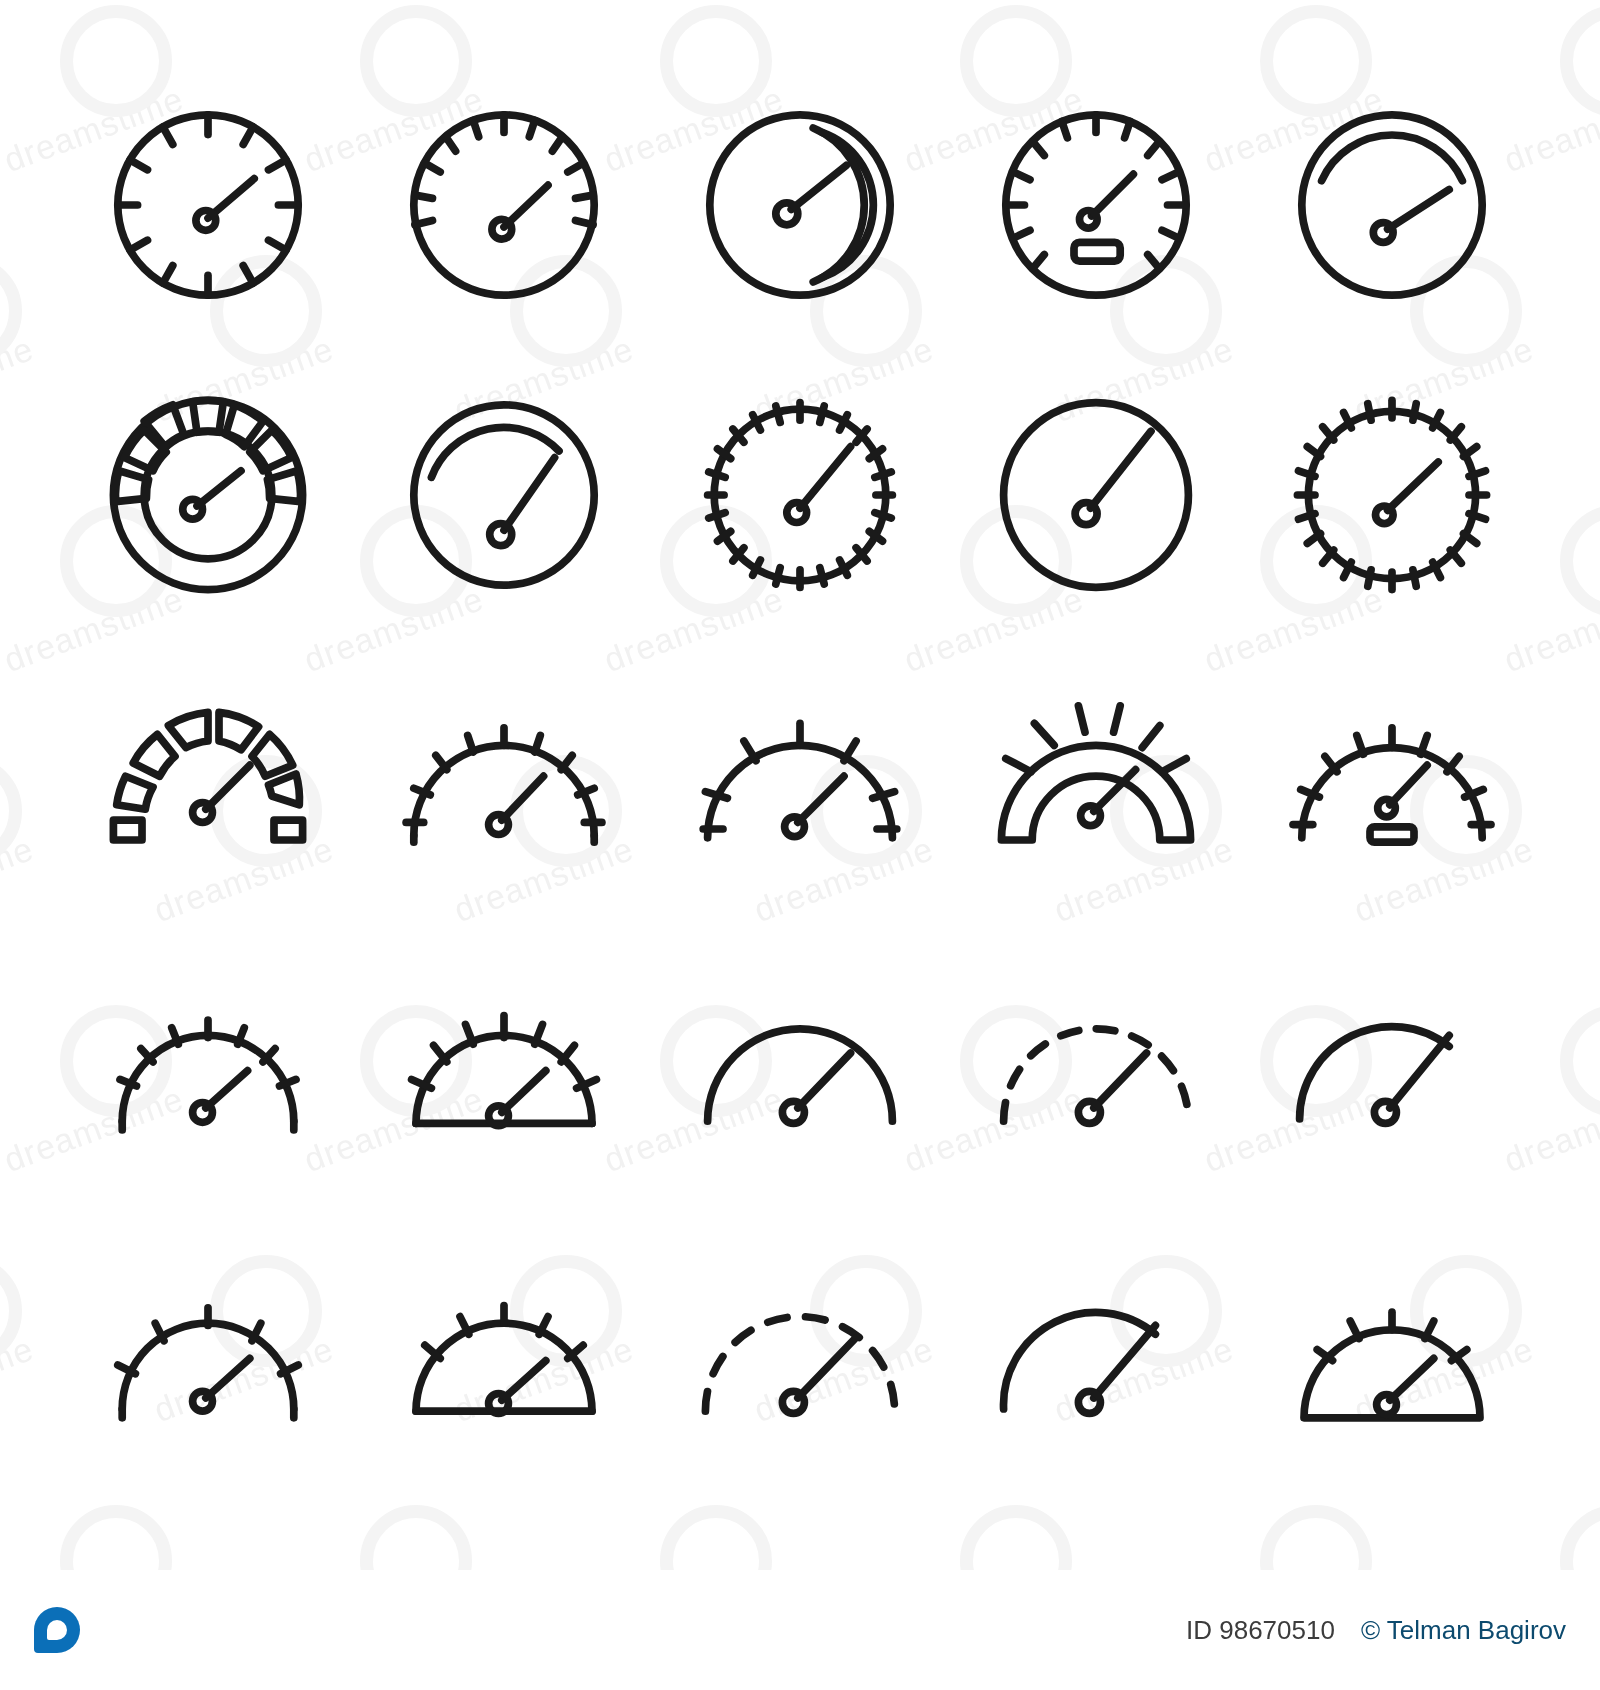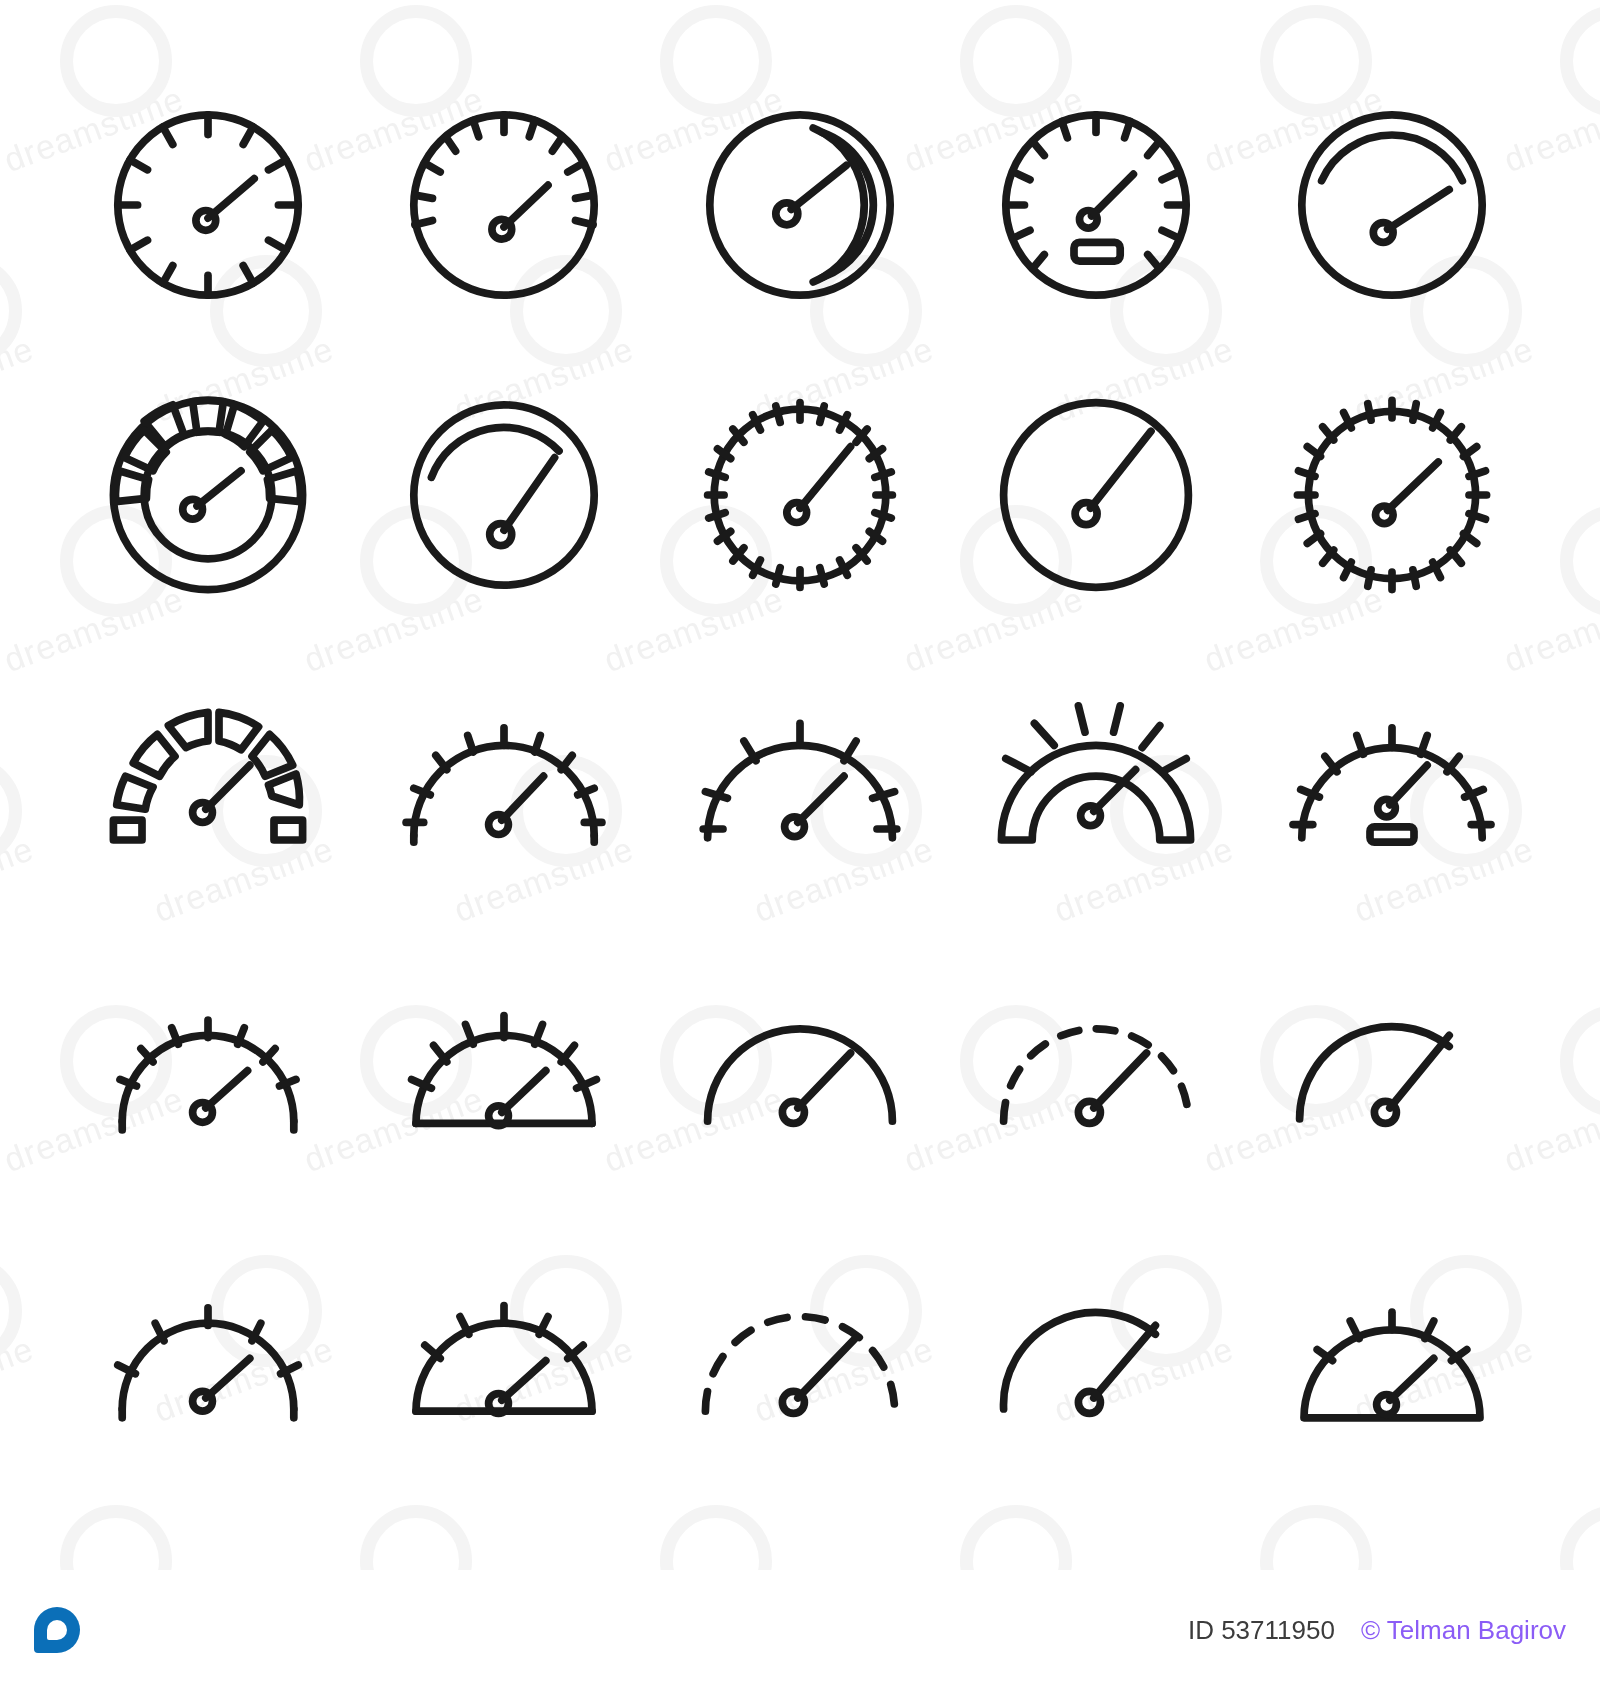--- a/index.html
+++ b/index.html
@@ -123,21 +123,21 @@
   #footer-right {
     margin-left: auto;
     margin-right: 34px;
     display: flex;
     align-items: center;
     gap: 26px;
     font-size: 26px;
     color: #3c3c3c;
   }
   #footer-id { color: #3c3c3c; }
-  #footer-credit { color: #8b5cf6; }
+  #footer-credit { color: #0c4a6e; }
 </style>
 </head>
 <body>
 
 <div id="icon-sheet">
 
   <div id="watermark-layer">
       <div class="wm" style="left: 0px; top: 110px;">dreamstime</div>
       <div class="wm-ring" style="left: 60px; top: 5px;"></div>
       <div class="wm" style="left: 300px; top: 110px;">dreamstime</div>
@@ -629,16 +629,16 @@
 </div>
 
 <div id="footer-bar">
   <div id="footer-left">
     <div class="dt-logo-mark">
       <div class="outer"></div>
       <div class="inner"></div>
     </div>
   </div>
   <div id="footer-right">
-    <span id="footer-id">ID 53711950</span>
+    <span id="footer-id">ID 98670510</span>
     <span id="footer-credit">© Telman Bagirov</span>
   </div>
 </div>
 
 </body></html>

